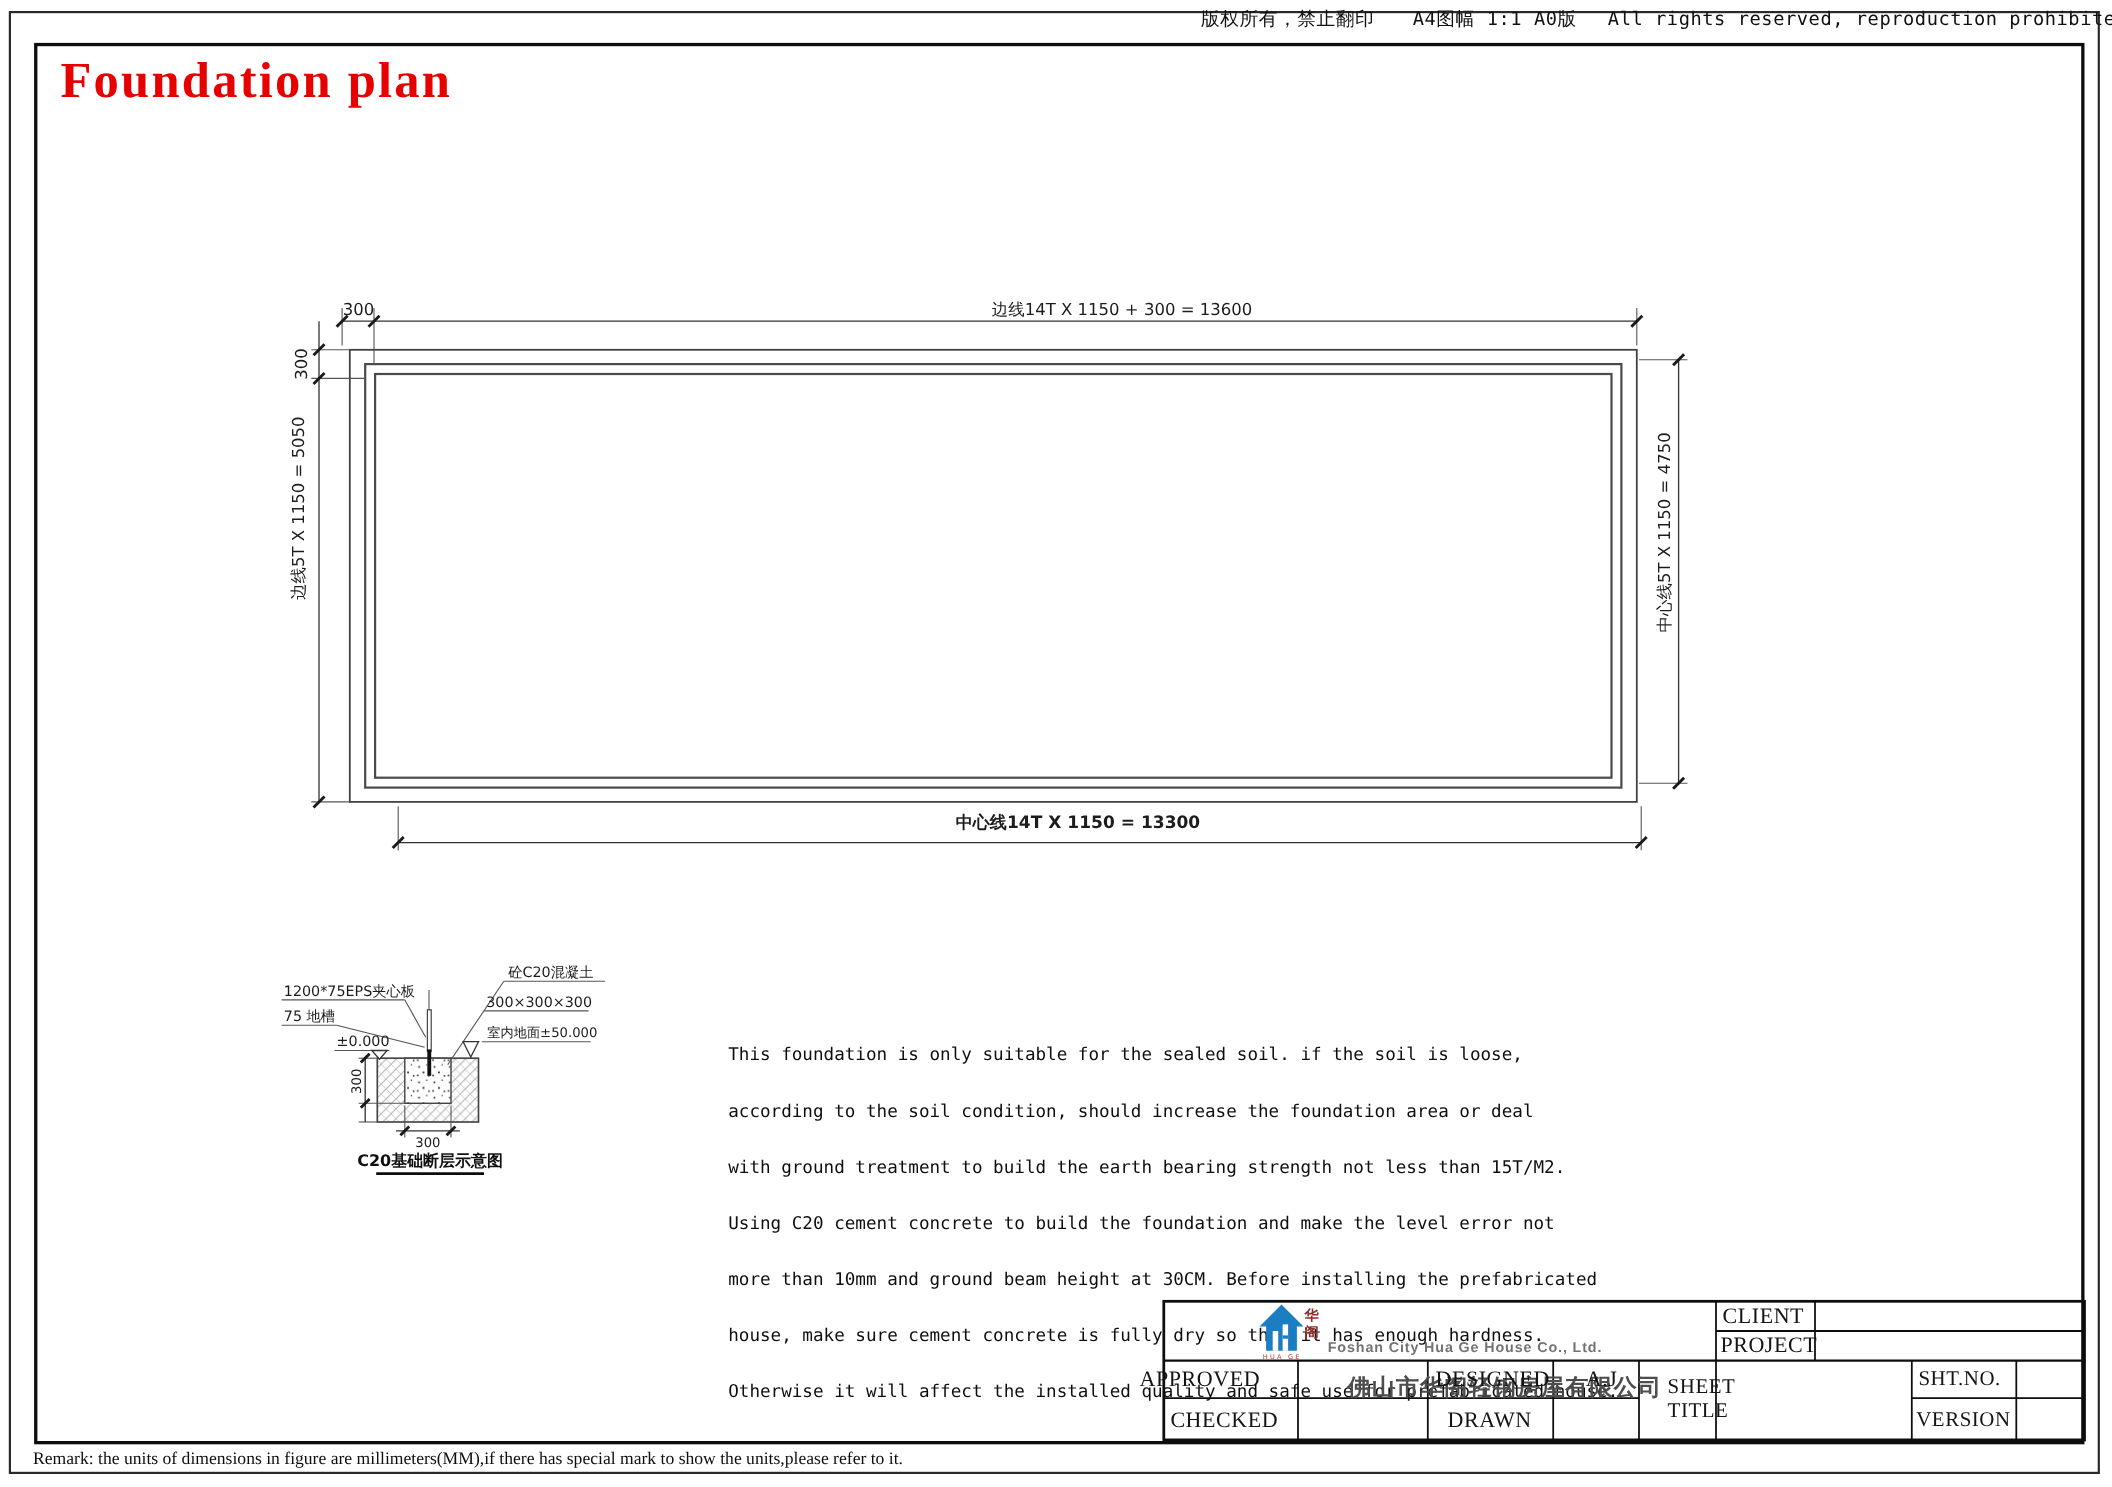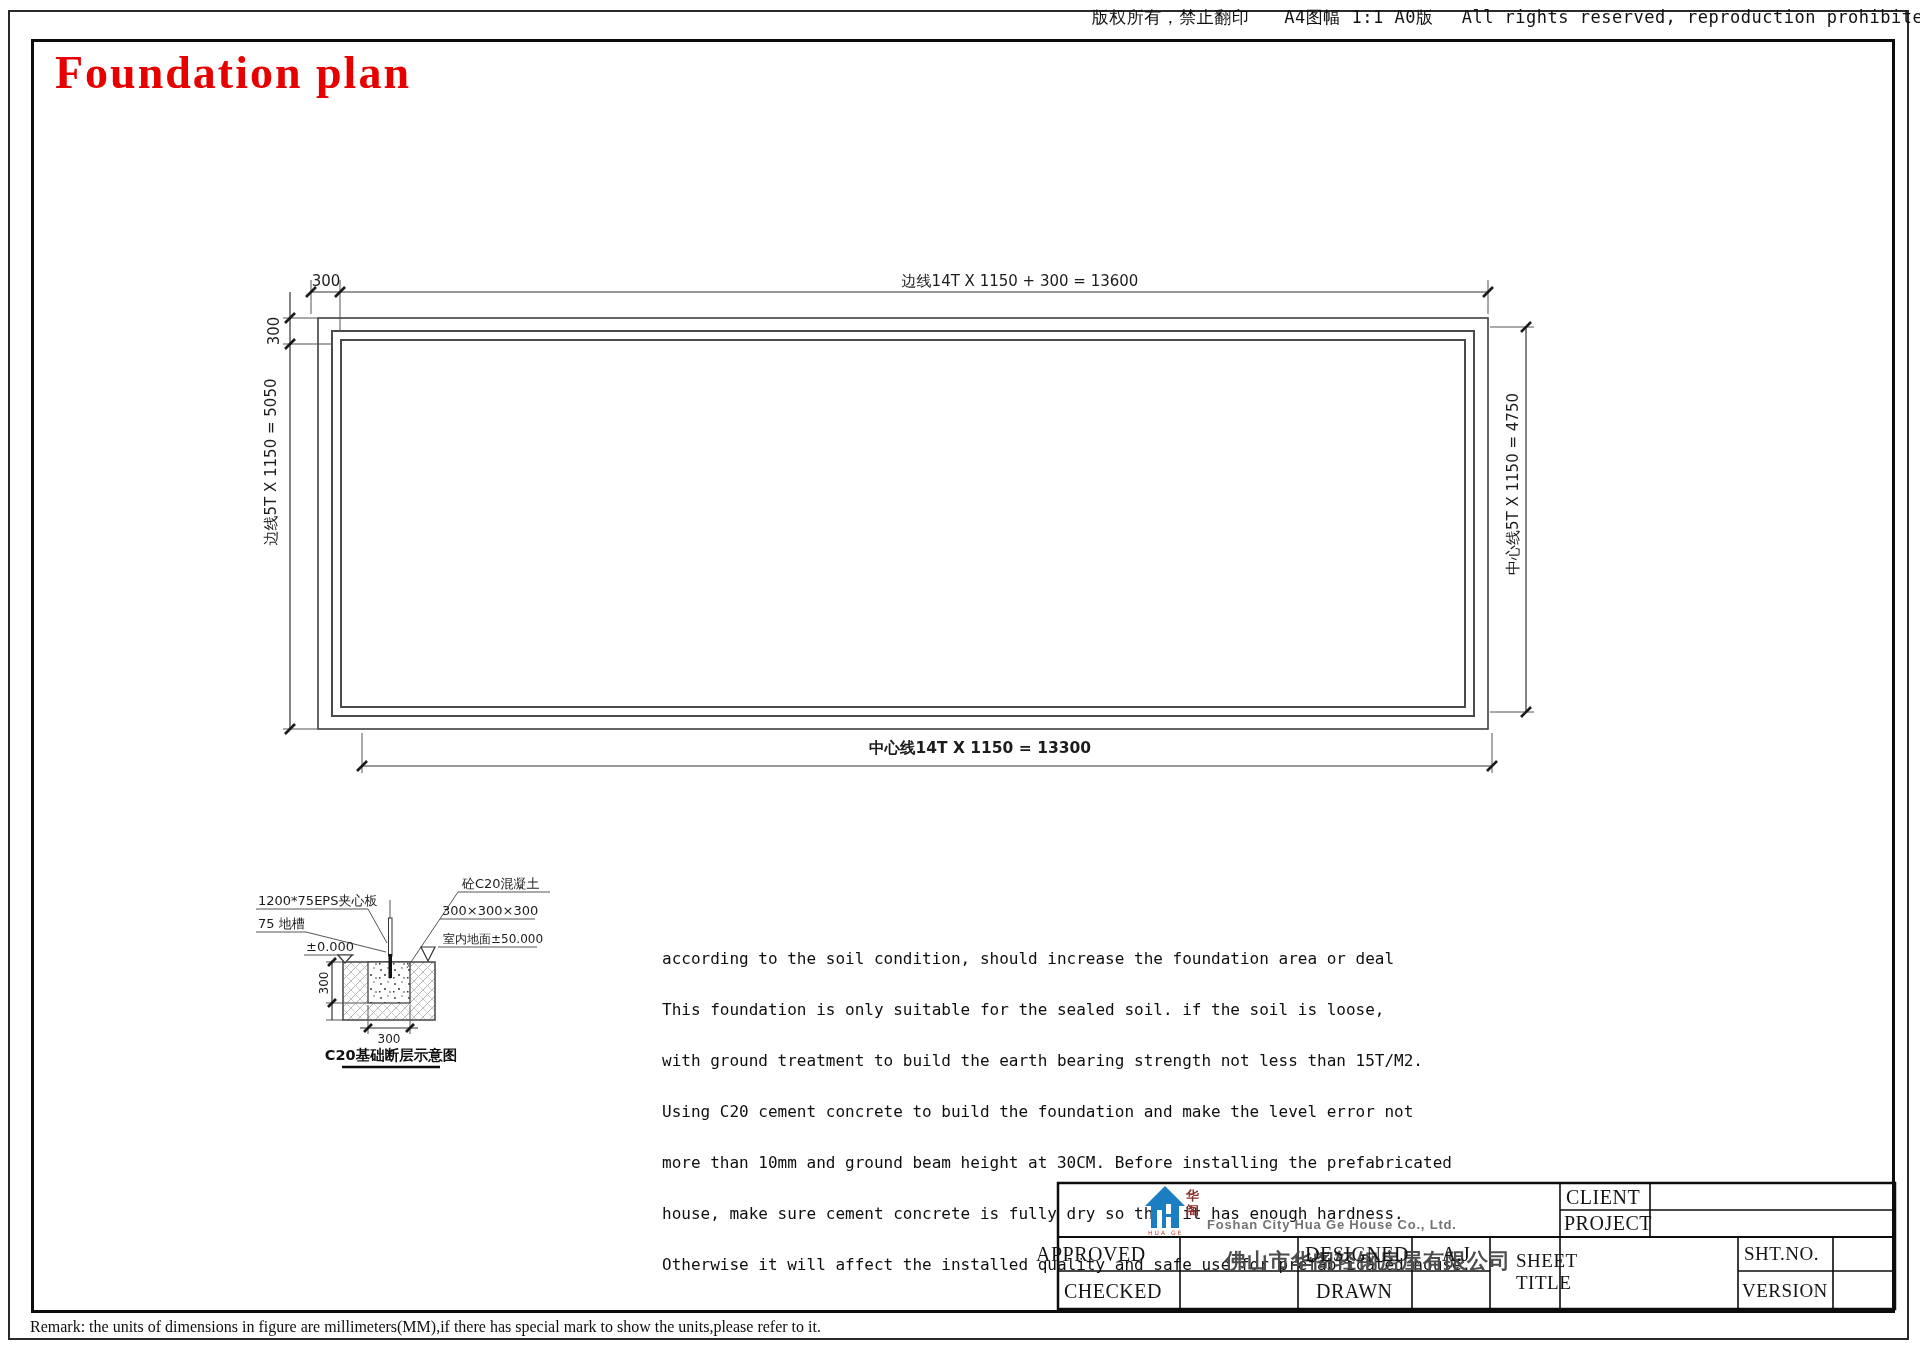--- a/index.html
+++ b/index.html
@@ -165,22 +165,22 @@
       <line class="tick" x1="364" y1="1032" x2="372" y2="1024"></line>
       <line class="tick" x1="406" y1="1032" x2="414" y2="1024"></line>
       <text class="dtl-small" text-anchor="middle" x="389" y="1043">300</text>
     </g>
 
     <text class="dtl-cap" x="391" y="1060" text-anchor="middle">C20基础断层示意图</text>
     <line x1="342" y1="1067" x2="440" y2="1067" stroke="#0d0d0d" stroke-width="2.5"></line>
   </svg>
 
   <div class="notes">
+    <div>This foundation is only suitable for the sealed soil. if the soil is loose,</div>
     <div>according to the soil condition, should increase the foundation area or deal</div>
-    <div>This foundation is only suitable for the sealed soil. if the soil is loose,</div>
     <div>with ground treatment to build the earth bearing strength not less than 15T/M2.</div>
     <div>Using C20 cement concrete to build the foundation and make the level error not</div>
     <div>more than 10mm and ground beam height at 30CM. Before installing the prefabricated</div>
     <div>house, make sure cement concrete is fully dry so that it has enough hardness.</div>
     <div>Otherwise it will affect the installed quality and safe use for prefabricated house.</div>
   </div>
 
   <svg style="left:1056px;top:1181px;" width="842" height="131" viewBox="1056 1181 842 131">
     <rect x="1058" y="1183" width="837" height="126" fill="none" stroke="#0d0d0d" stroke-width="2.5"></rect>
     <line x1="1560" y1="1210" x2="1895" y2="1210" stroke="#0d0d0d" stroke-width="1.6"></line>

